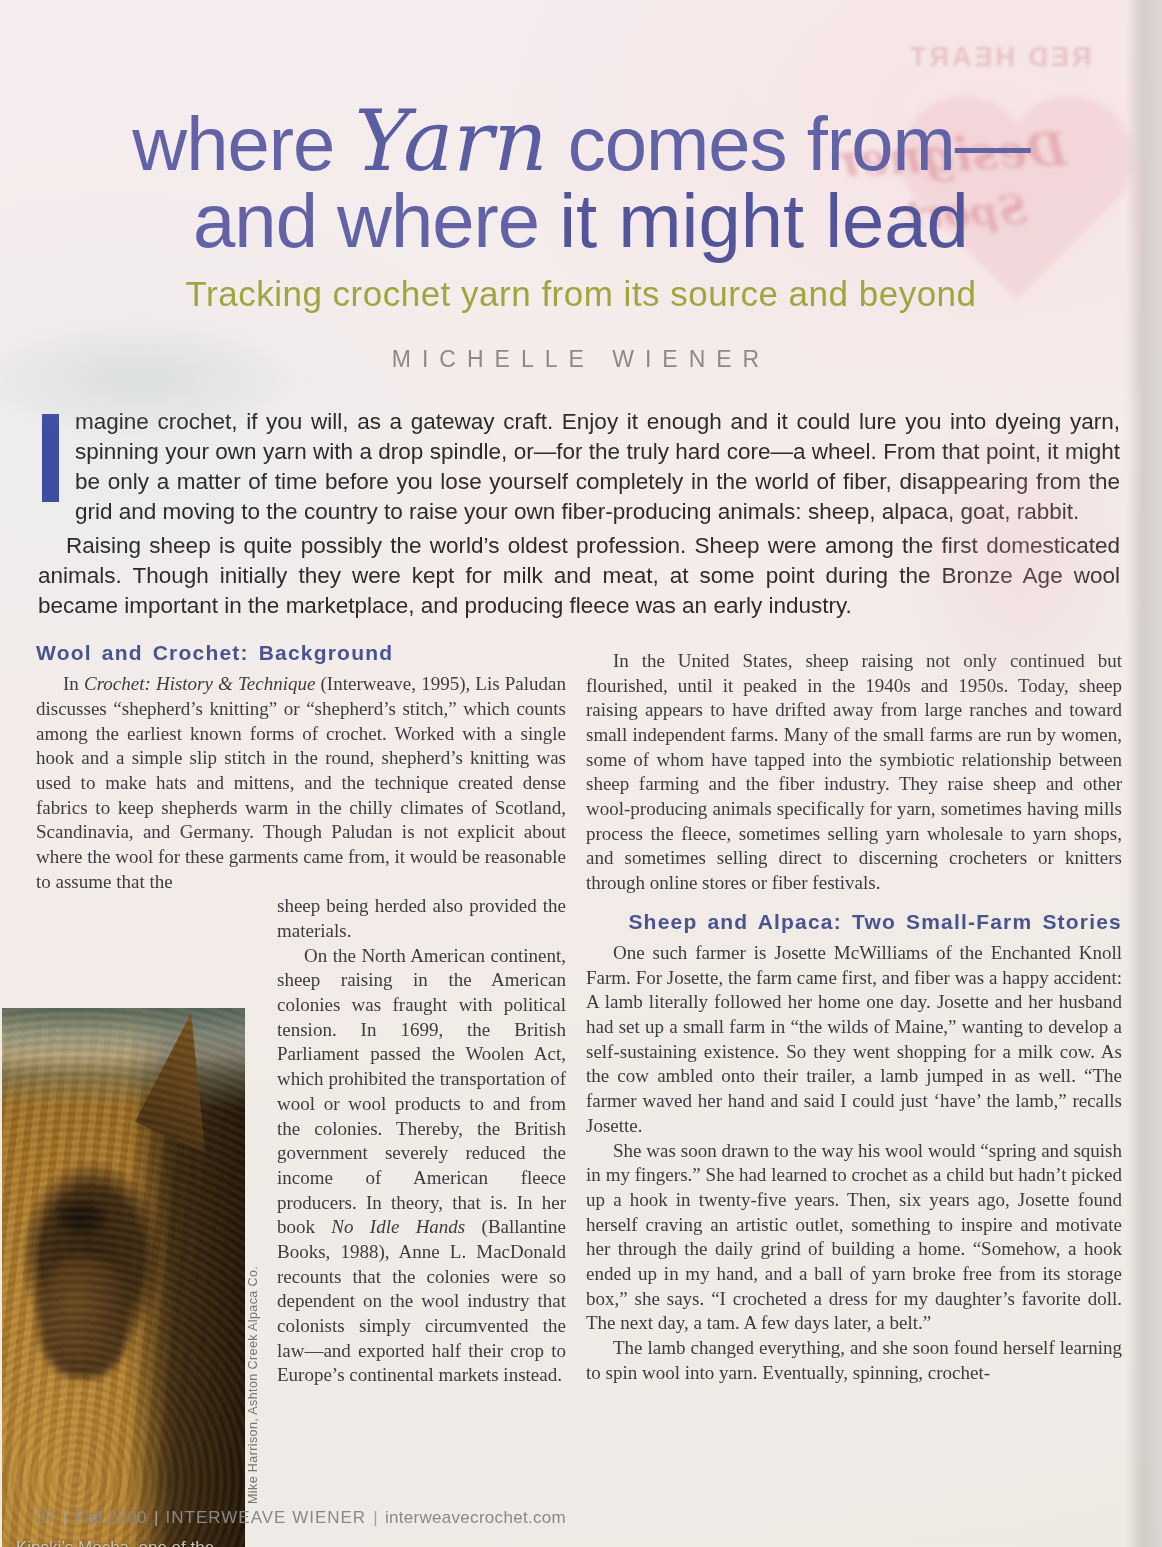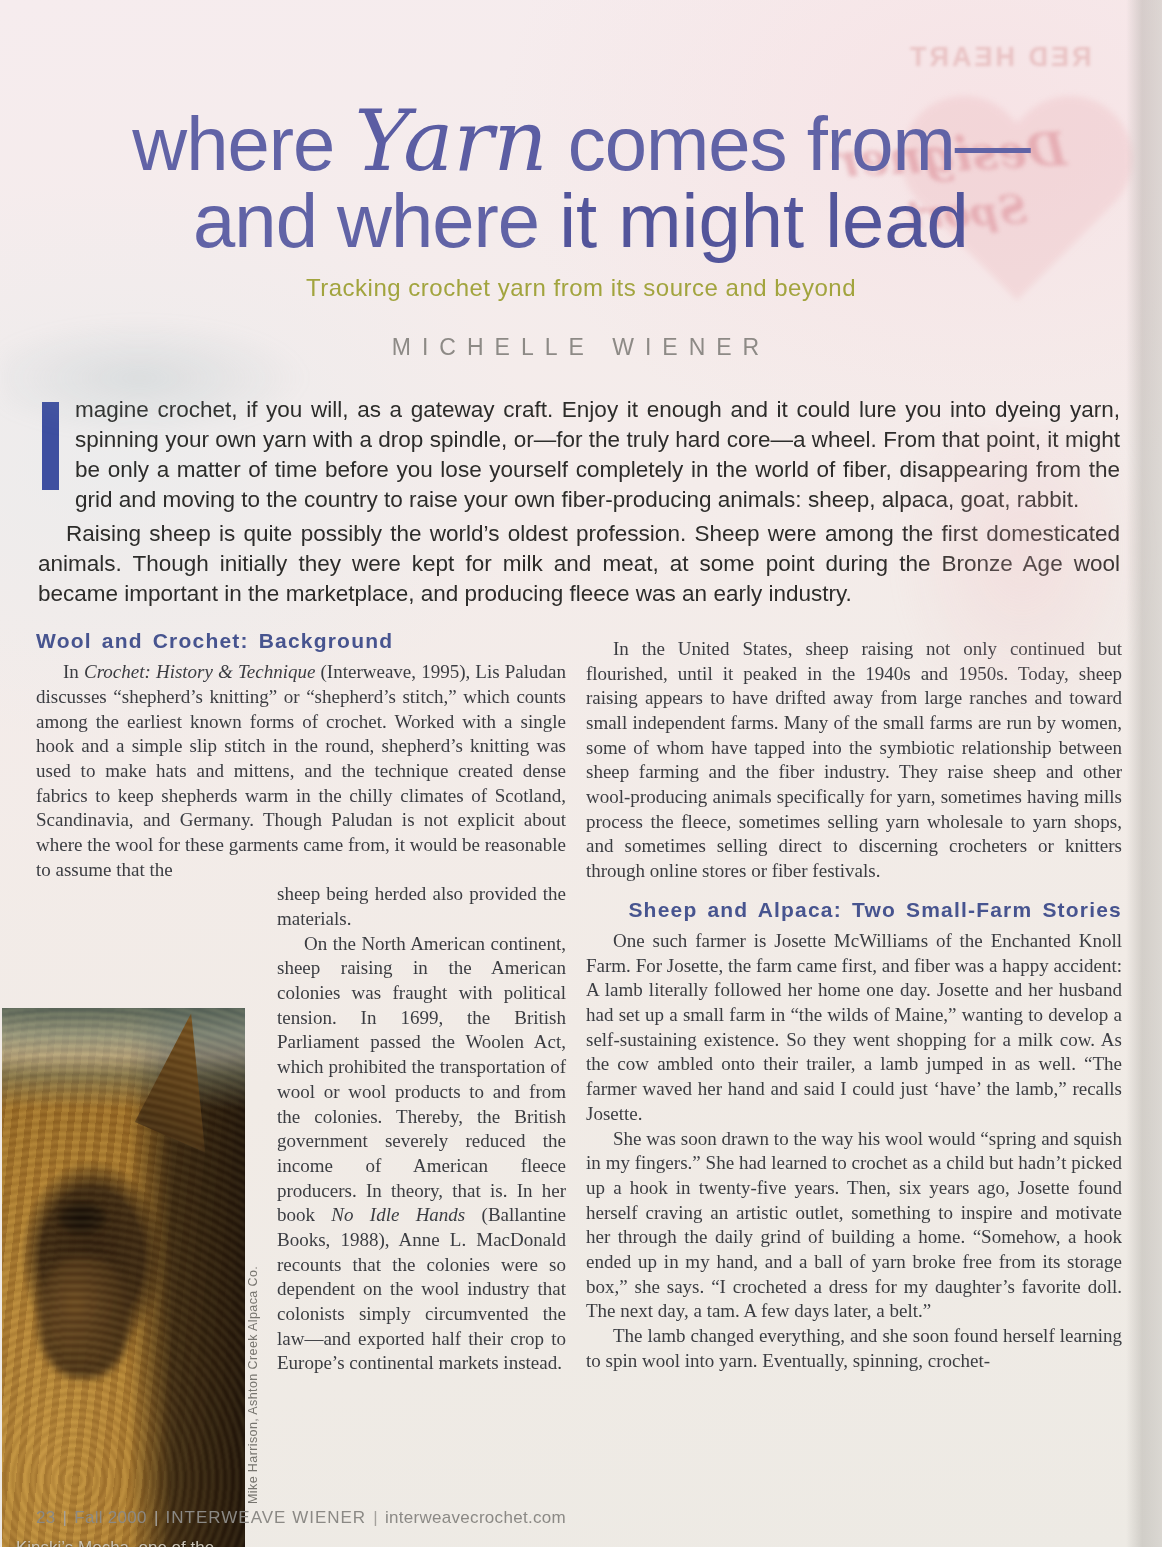--- a/index.html
+++ b/index.html
@@ -34,21 +34,21 @@
   .bleed-script.l1{right:95px;top:128px;font-size:46px;}
   .bleed-script.l2{right:135px;top:188px;font-size:40px;}
   
   .scan-edge{position:absolute;right:0;top:0;bottom:0;width:36px;
     background:linear-gradient(90deg, rgba(175,172,166,0) 0%, rgba(175,172,166,0.45) 45%, rgba(208,205,200,0.65) 100%);}
   
   .masthead{position:relative;text-align:center;padding-top:100px;}
   .title-line{font-size:76px;line-height:0.99;letter-spacing:-1px;color:#6163a6;white-space:nowrap;}
   .title-line .script{font-family:"DejaVu Serif",serif;font-style:italic;font-size:84px;letter-spacing:0;color:#5b5da3;}
   .title-line .bold{font-weight:normal;color:#53559b;letter-spacing:0;}
-  .subtitle{margin-top:16px;font-size:24px;color:#a2a43e;letter-spacing:0.5px;}
+  .subtitle{margin-top:16px;font-size:35px;color:#a2a43e;letter-spacing:0.5px;}
   .author{margin-top:32px;font-size:23px;letter-spacing:11px;color:#8d8a86;}
   
   .intro{margin:34px 42px 0 38px;font-size:22.5px;line-height:1.33;color:#2c2c2a;text-align:justify;}
   .intro .drop-cap{float:left;width:17px;height:88px;background:#3e4fa0;
     margin:7px 16px 0 4px;color:transparent;overflow:hidden;font-size:8px;}
   .intro p{margin:0;}
   .intro p.indent{text-indent:28px;margin-top:4px;}
   
   .columns{display:flex;gap:20px;margin:18px 40px 0 36px;
     font-family:"Liberation Serif",serif;font-size:19px;line-height:1.3;color:#3b3d42;}
@@ -140,18 +140,18 @@
   <div class="photo">
     <div class="ear"></div>
     <div class="eye"></div>
     <div class="muzzle"></div>
     <div class="fuzz"></div>
     <div class="caption">Kinski’s Mocha, one of the huacaya alpaca on Nancy Harrison’s farm.</div>
   </div>
   <div class="credit">Mike Harrison, Ashton Creek Alpaca Co.</div>
 
   <div class="footer">
-    <span>23</span><span class="sep">|</span><span>Fall 2000</span><span class="sep">|</span><span class="mag">INTERWEAVE WIENER</span><span class="sep">|</span><span>interweavecrochet.com</span>
+    <span>37</span><span class="sep">|</span><span>Fall 2000</span><span class="sep">|</span><span class="mag">INTERWEAVE WIENER</span><span class="sep">|</span><span>interweavecrochet.com</span>
   </div>
 
   <div class="scan-edge"></div>
 
 </div>
 
 </body></html>

